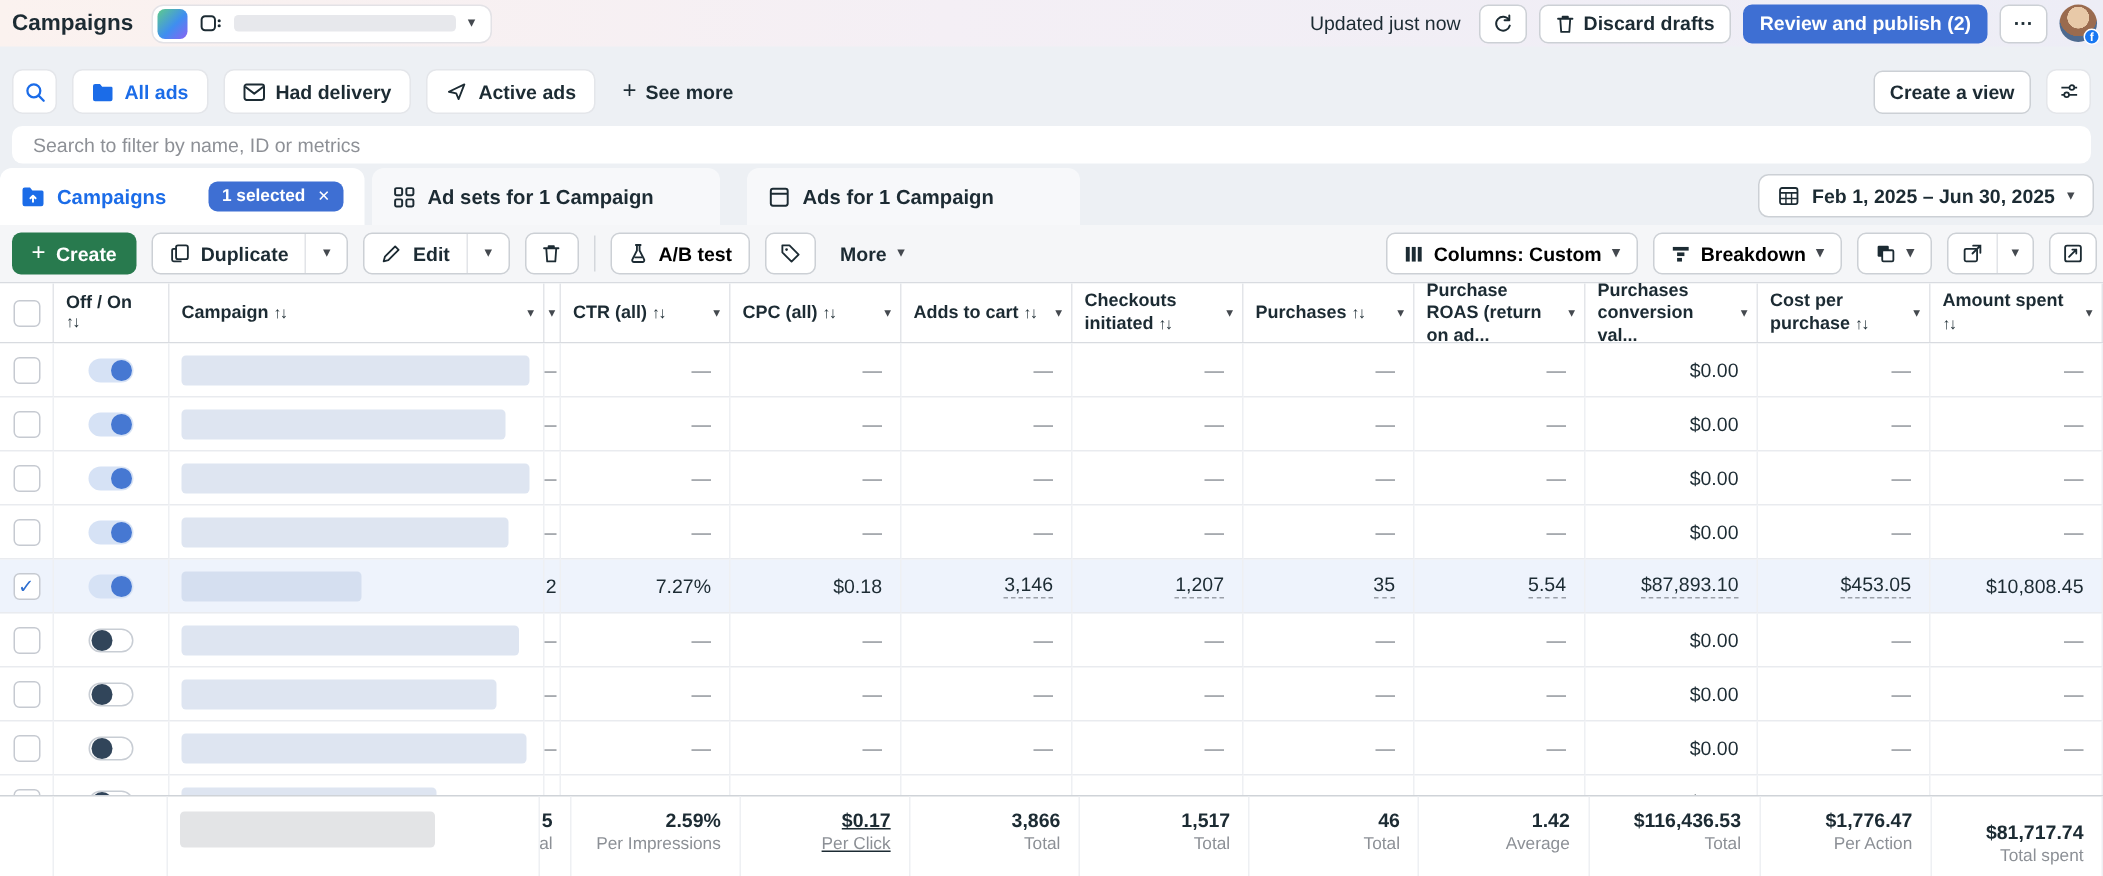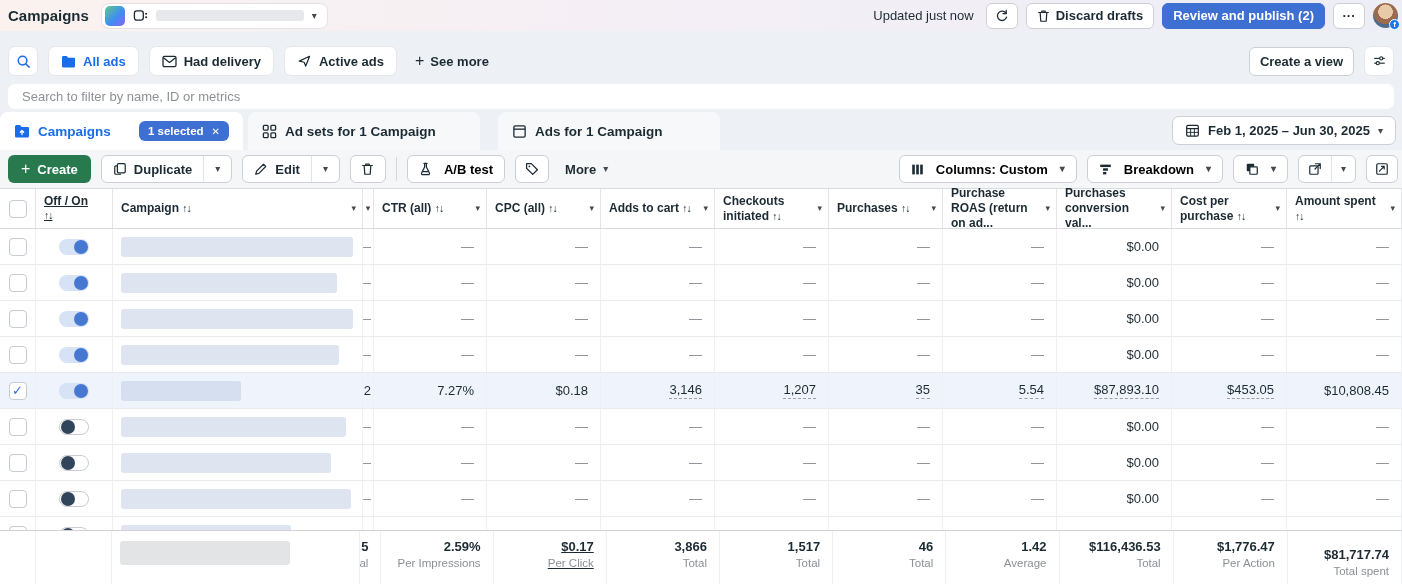--- a/index.html
+++ b/index.html
@@ -64,35 +64,35 @@
 
   
   .toolbar{position:absolute;top:150px;left:0;width:1402px;height:38px;background:#f5f6f8;
     display:flex;align-items:center;padding:0 4px 0 8px;gap:10px;}
   .btn-create{height:28px;background:#287a4e;border:none;border-radius:6px;color:#fff;font-size:13px;
     font-weight:700;display:inline-flex;align-items:center;gap:7px;padding:0 13px;cursor:pointer;font-family:inherit;}
   .split{display:inline-flex;border:1px solid #ccd0d5;border-radius:6px;background:#fff;height:28px;overflow:hidden;}
   .seg{display:flex;align-items:center;gap:7px;padding:0 11px;font-size:13px;font-weight:600;cursor:pointer;}
   .seg+.seg{border-left:1px solid #e2e4e8;}
   .tbtn{height:28px;border:1px solid #ccd0d5;border-radius:6px;background:#fff;display:inline-flex;
-    align-items:center;justify-content:center;gap:12px;padding:0 11px;font-size:13px;font-weight:600;cursor:pointer;}
+    align-items:center;justify-content:center;gap:7px;padding:0 11px;font-size:13px;font-weight:600;cursor:pointer;}
   .tb-divider{width:1px;height:24px;background:#d4d7dc;}
   .more-plain{display:inline-flex;align-items:center;gap:7px;font-size:13px;font-weight:600;margin-left:6px;cursor:pointer;}
   .tbar-spacer{flex:1;}
 
   
   .table{position:absolute;top:188px;left:0;width:1402px;height:396px;background:#fff;border-top:1px solid #d8dbe0;}
   .thead{display:flex;height:40px;border-bottom:1px solid #d8dbe0;background:#fff;}
   .hcell{border-right:1px solid #e3e5e9;font-size:12px;font-weight:700;display:flex;align-items:center;
     padding:0 6px 0 8px;line-height:1.25;cursor:pointer;}
   .hcell .hlabel{flex:1;}
   .hcell .hcaret{font-size:9px;color:#44494f;margin-left:3px;}
   .sort{font-size:10.5px;letter-spacing:-1px;font-weight:400;}
   .c-center{justify-content:center;padding:0;}
-  .stack{display:flex;flex-direction:column;justify-content:center;align-items:flex-start;gap:0;text-decoration:underline;}
+  .stack{display:flex;flex-direction:column;justify-content:center;align-items:flex-start;gap:0;}
 
   .tbody{position:relative;}
   .trow{display:flex;height:36px;background:#fff;}
   .trow.sel{background:#eef3fc;}
   .cell{border-right:1px solid #eef0f3;border-bottom:1px solid #e9ebef;display:flex;align-items:center;padding:0 8px;}
   .cell.num{justify-content:flex-end;padding-right:12px;font-size:13px;}
   .dash{color:#848990;}
   .money{color:#1c2b33;}
   .linkval{border-bottom:1px dashed #9aa0a8;padding-bottom:1px;cursor:pointer;}
 

